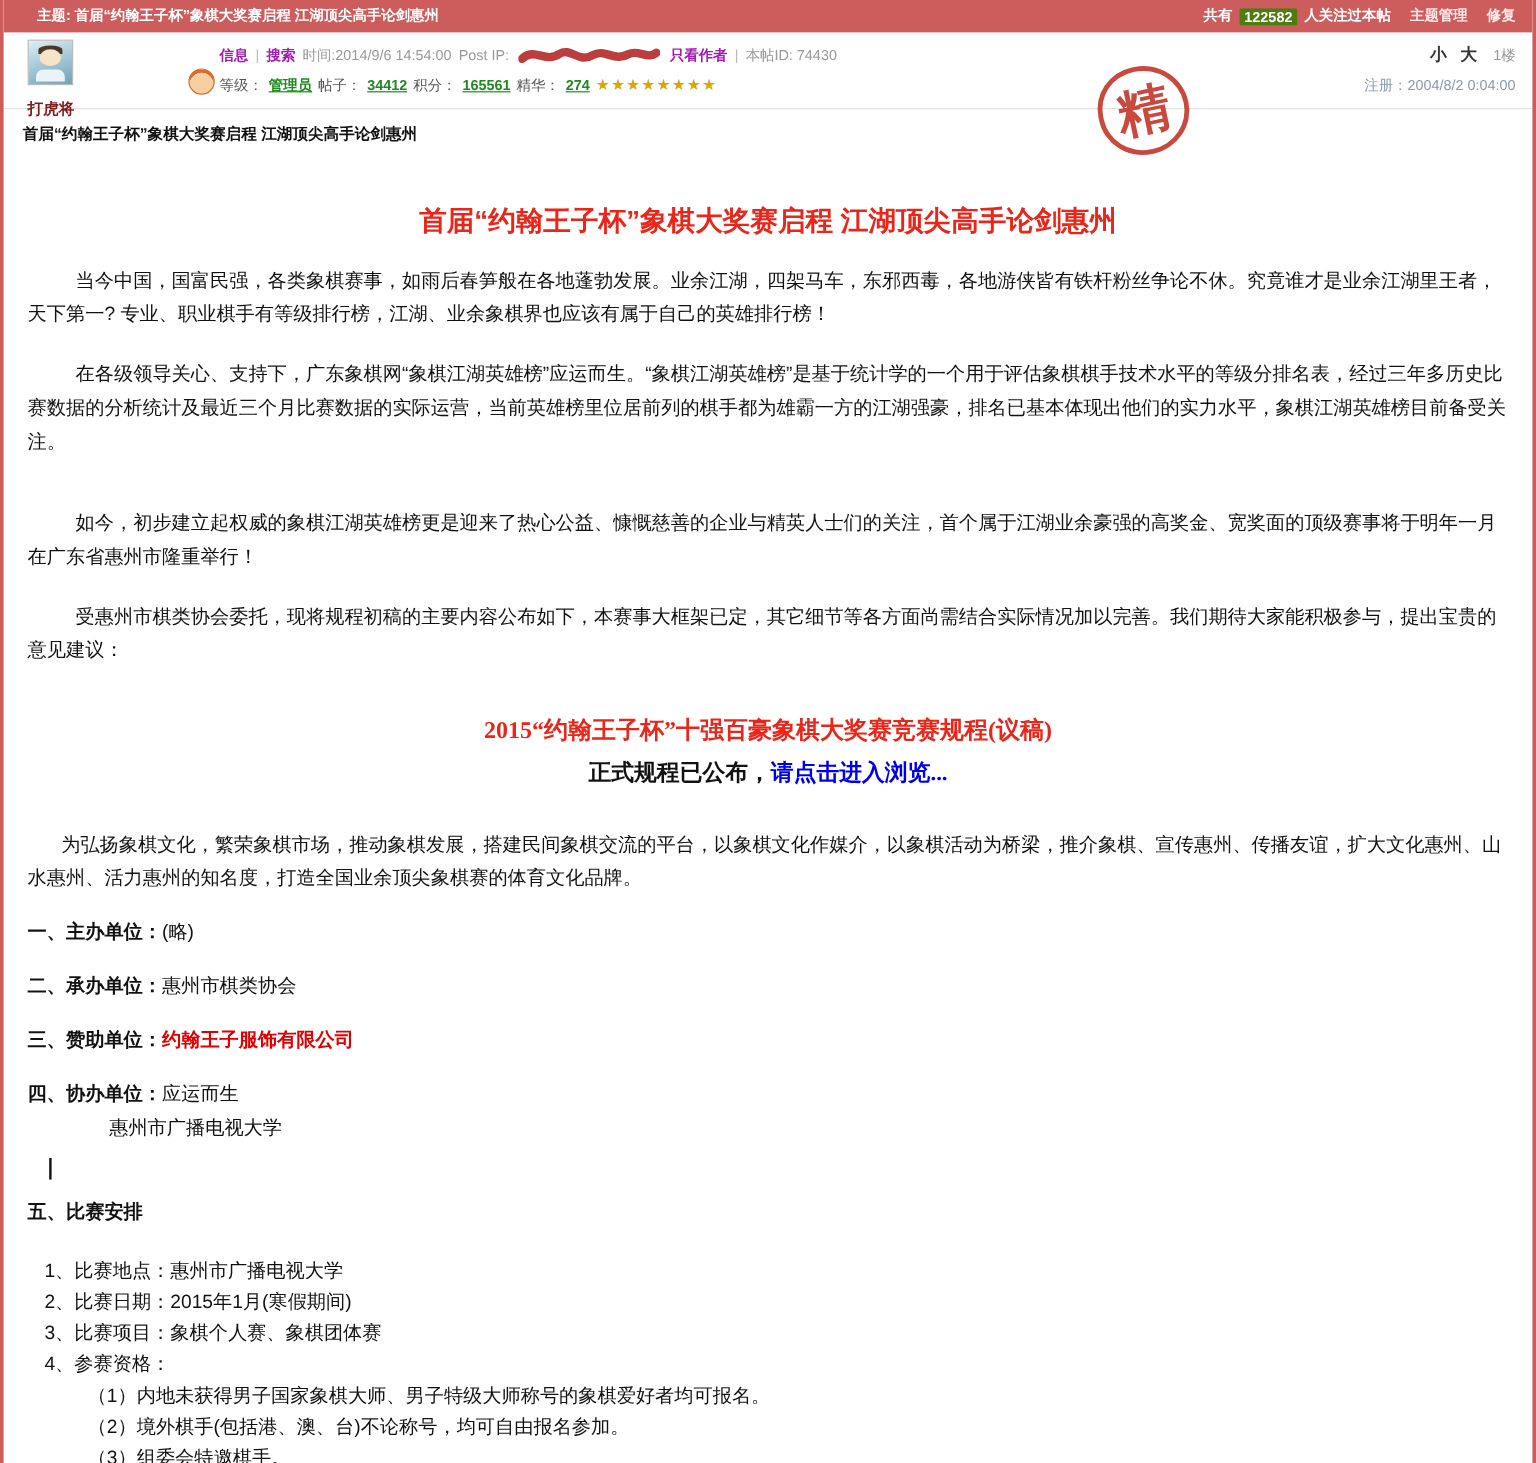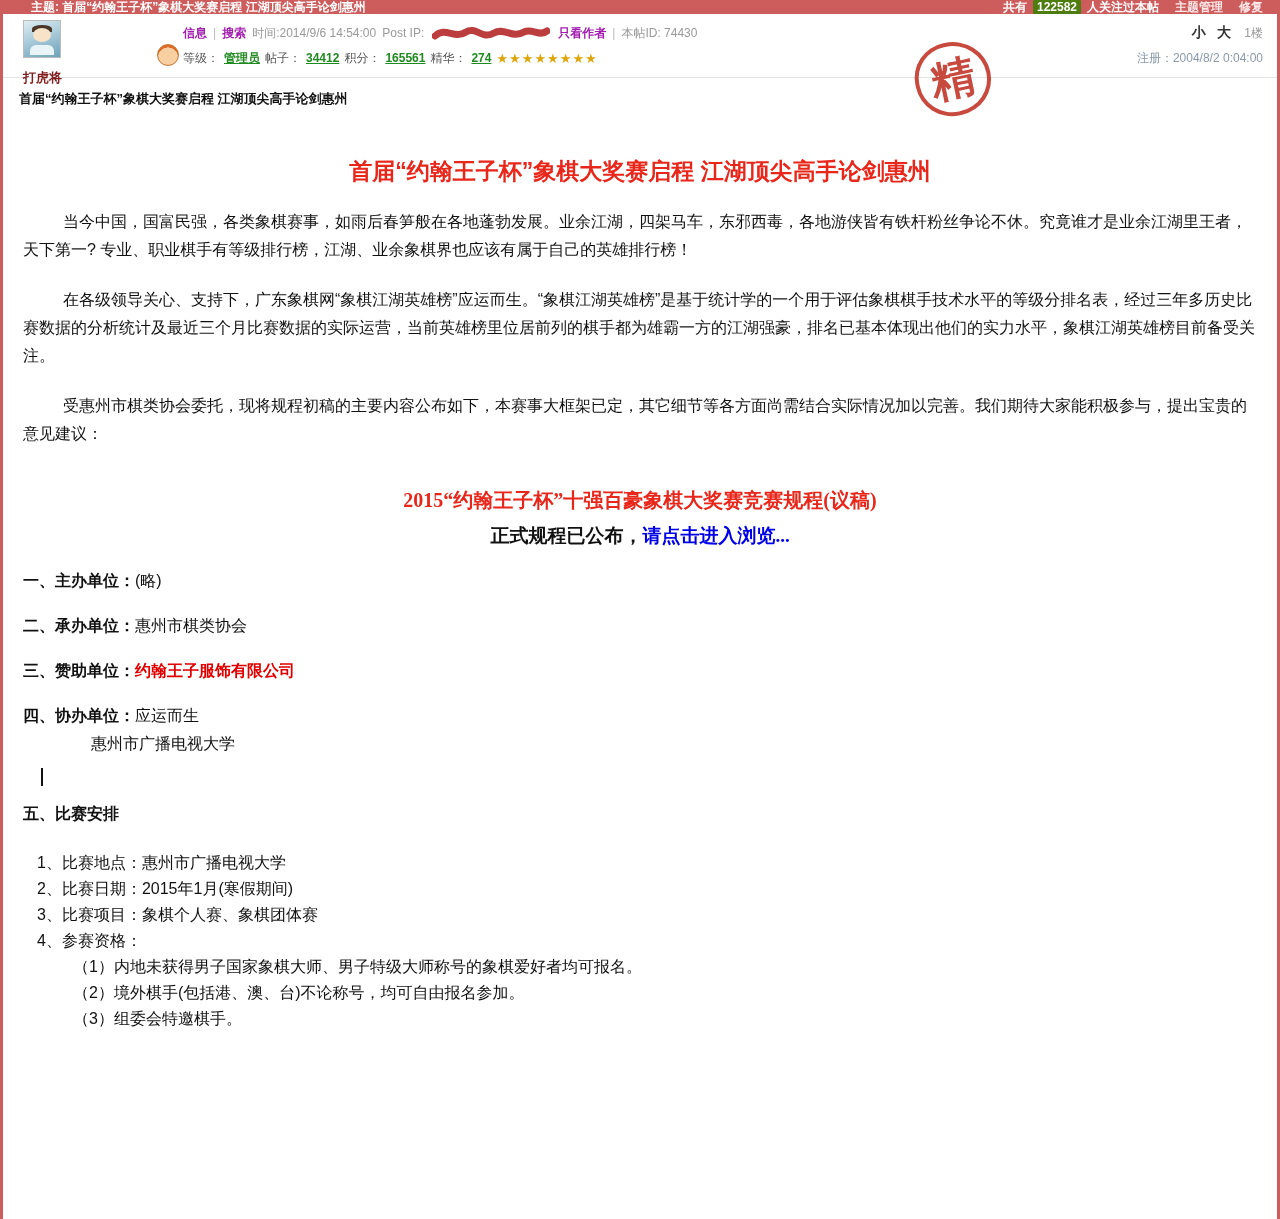--- a/index.html
+++ b/index.html
@@ -1,21 +1,21 @@
 <!DOCTYPE html>
 <html><head>
 <meta charset="utf-8">
 <style>
   * { margin:0; padding:0; box-sizing:border-box; }
   html,body { background:#ffffff; }
   body { font-family:"Liberation Sans","DejaVu Sans",sans-serif; color:#1a1a1a; }
   .page { width:1280px; min-height:1219px; border-left:3px solid #cd5c5c; border-right:3px solid #cd5c5c; overflow:hidden; position:relative; background:#fff; }
 
   
-  .topbar { background:#cd5c5c; color:#fff; height:14px; display:flex; align-items:center; justify-content:space-between; padding:0 14px 0 28px; font-size:12px; font-weight:bold; }
+  .topbar { background:#cd5c5c; color:#fff; height:27px; display:flex; align-items:center; justify-content:space-between; padding:0 14px 0 28px; font-size:12px; font-weight:bold; }
   .topbar-right { display:flex; align-items:center; gap:6px; font-weight:bold; }
   .views-count { background:#4d7c0f; color:#fff; padding:0 4px; border-radius:1px; }
   .topbar-link { color:#ffe9e9; cursor:pointer; margin-left:10px; text-decoration:none; }
 
   
   .post-header { position:relative; height:64px; border-bottom:1px solid #e3e3e3; display:flex; padding:6px 14px 0 20px; }
   .user-col { width:160px; }
   .avatar { width:38px; height:38px; border:1px solid #bbb; background:linear-gradient(160deg,#dfeef3 0%,#9fc4d4 55%,#6fa3b8 100%); position:relative; cursor:pointer; }
   .avatar .av-face { position:absolute; left:9px; top:7px; width:18px; height:14px; border-radius:50%; background:#f6e3c8; }
   .avatar .av-hair { position:absolute; left:8px; top:4px; width:20px; height:7px; border-radius:50% 50% 0 0; background:#4a3728; }
@@ -126,27 +126,29 @@
     <div class="stamp">精</div>
   </div>
 
   <div class="thread-title">首届“约翰王子杯”象棋大奖赛启程 江湖顶尖高手论剑惠州</div>
 
   <div class="article">
     <div class="art-title">首届“约翰王子杯”象棋大奖赛启程 江湖顶尖高手论剑惠州</div>
 
     <p class="para">当今中国，国富民强，各类象棋赛事，如雨后春笋般在各地蓬勃发展。业余江湖，四架马车，东邪西毒，各地游侠皆有铁杆粉丝争论不休。究竟谁才是业余江湖里王者，天下第一? 专业、职业棋手有等级排行榜，江湖、业余象棋界也应该有属于自己的英雄排行榜！</p>
     <p class="para">在各级领导关心、支持下，广东象棋网“象棋江湖英雄榜”应运而生。“象棋江湖英雄榜”是基于统计学的一个用于评估象棋棋手技术水平的等级分排名表，经过三年多历史比赛数据的分析统计及最近三个月比赛数据的实际运营，当前英雄榜里位居前列的棋手都为雄霸一方的江湖强豪，排名已基本体现出他们的实力水平，象棋江湖英雄榜目前备受关注。</p>
+    <p class="para" style="margin-top:40px;">如今，初步建立起权威的象棋江湖英雄榜更是迎来了热心公益、慷慨慈善的企业与精英人士们的关注，首个属于江湖业余豪强的高奖金、宽奖面的顶级赛事将于明年一月在广东省惠州市隆重举行！</p>
     <p class="para">受惠州市棋类协会委托，现将规程初稿的主要内容公布如下，本赛事大框架已定，其它细节等各方面尚需结合实际情况加以完善。我们期待大家能积极参与，提出宝贵的意见建议：</p>
 
     <div class="subtitle">2015“约翰王子杯”十强百豪象棋大奖赛竞赛规程(议稿)</div>
     <div class="announce">
       <span>正式规程已公布，</span><span class="announce-link">请点击进入浏览...</span>
     </div>
 
+    <p class="intro">为弘扬象棋文化，繁荣象棋市场，推动象棋发展，搭建民间象棋交流的平台，以象棋文化作媒介，以象棋活动为桥梁，推介象棋、宣传惠州、传播友谊，扩大文化惠州、山水惠州、活力惠州的知名度，打造全国业余顶尖象棋赛的体育文化品牌。</p>
 
     <div class="org-item">
       <span class="org-label">一、主办单位：</span><span>(略)</span>
     </div>
     <div class="org-item">
       <span class="org-label">二、承办单位：</span><span>惠州市棋类协会</span>
     </div>
     <div class="org-item">
       <span class="org-label">三、赞助单位：</span><span class="red-bold">约翰王子服饰有限公司</span>
     </div>

